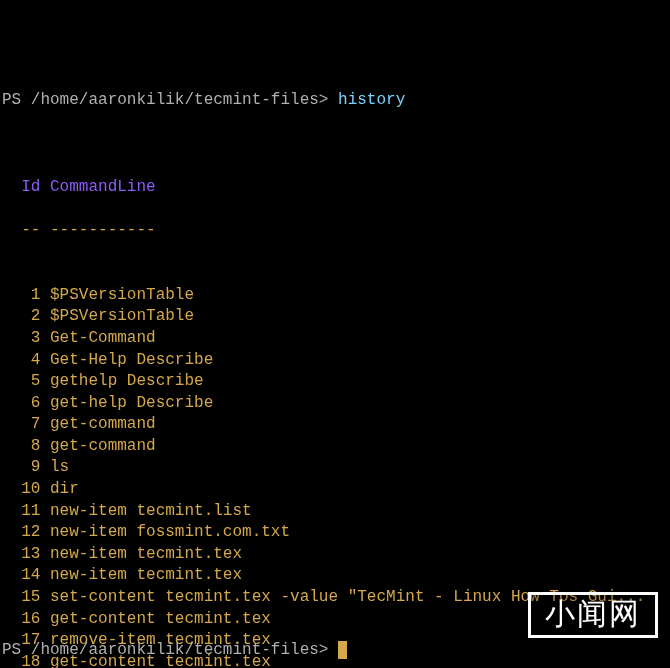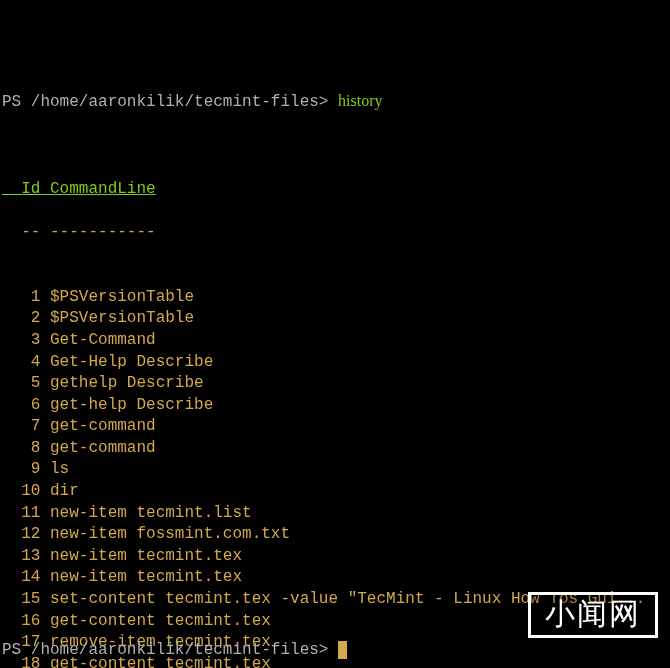--- a/index.html
+++ b/index.html
@@ -10,22 +10,22 @@
       font-size: 16px;
       line-height: 1.35;
       width: 670px;
       height: 668px;
       padding: 4px 2px;
       position: relative;
       overflow: hidden;
       white-space: pre;
     }
     .prompt-line { color: #b0b0b0; }
-    .prompt-line .cmd { color: #84cc16; font-family: Liberation Serif, serif; }
-    .header-row { color: #84cc16; margin-top: 1.35em; text-decoration: underline; }
+    .prompt-line .cmd { color: #7dd3fc; }
+    .header-row { color: #8b5cf6; margin-top: 1.35em; }
     .sep-row { color: #d4a84b; }
     .hist-row { }
     .hist-id { display: inline-block; width: 4ch; text-align: right; }
     .hist-cmd { }
     .cursor {
       display: inline-block;
       width: 9px;
       height: 18px;
       background: #d4a84b;
       vertical-align: text-bottom;

